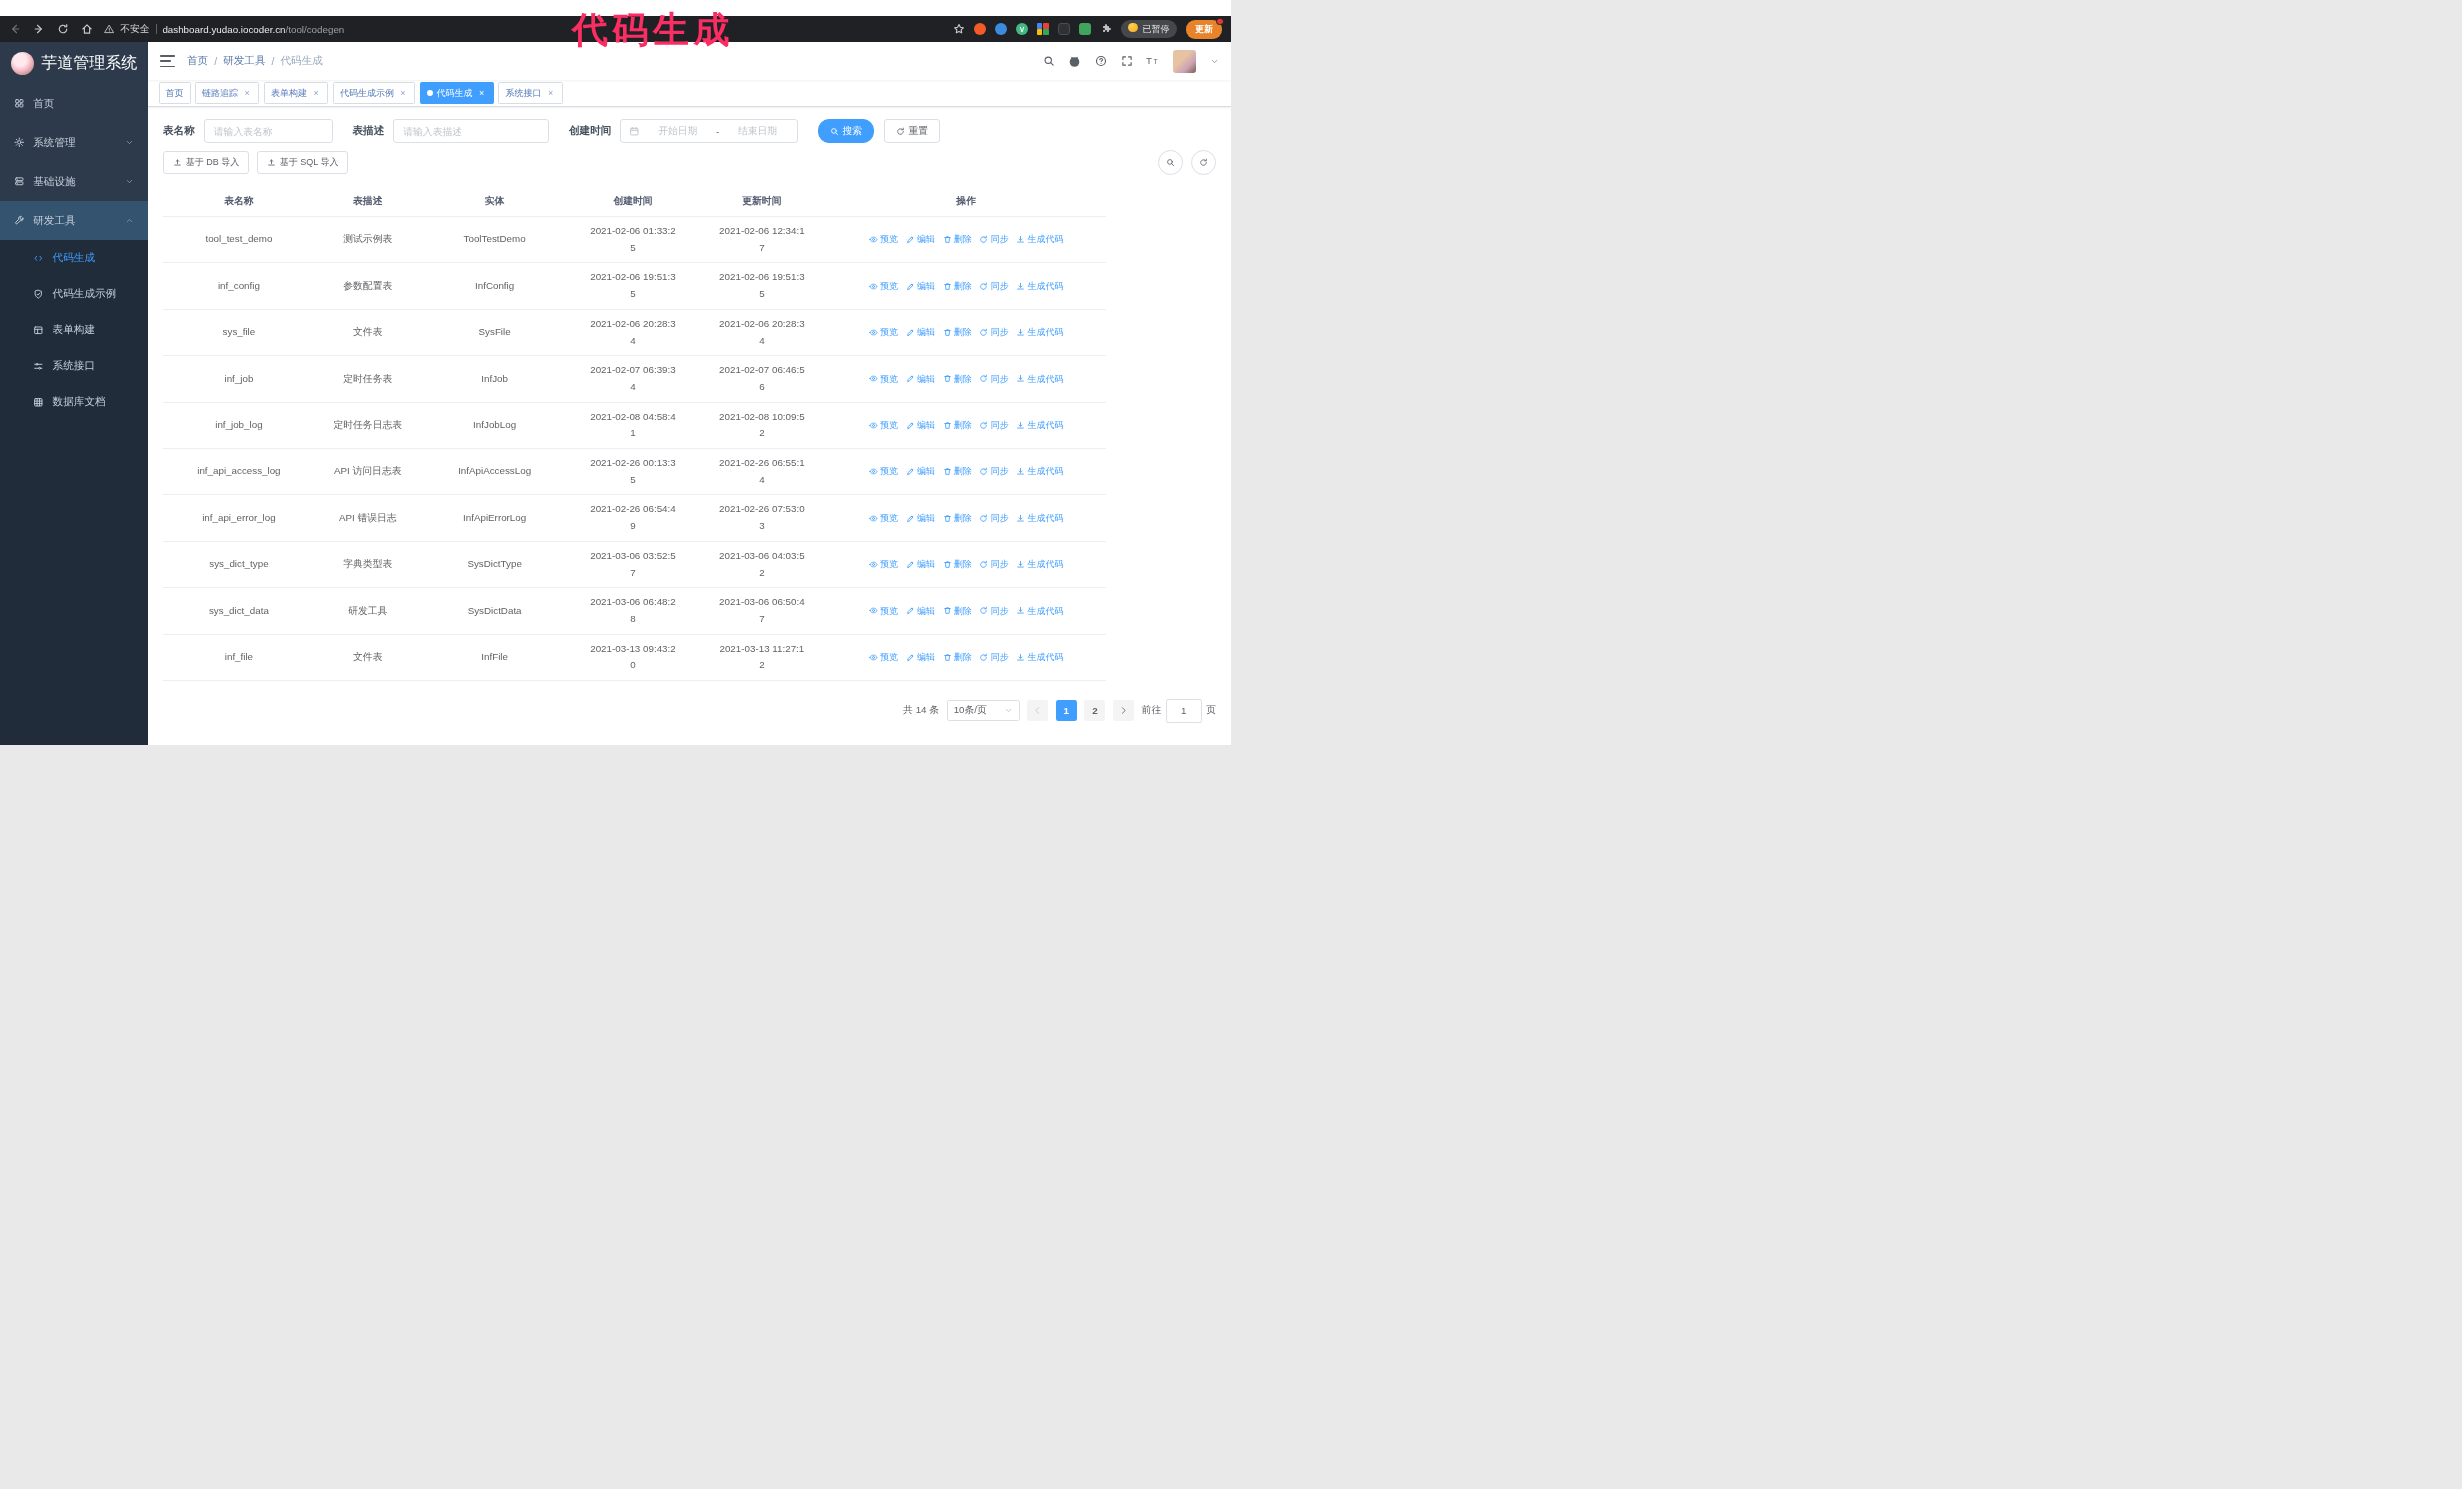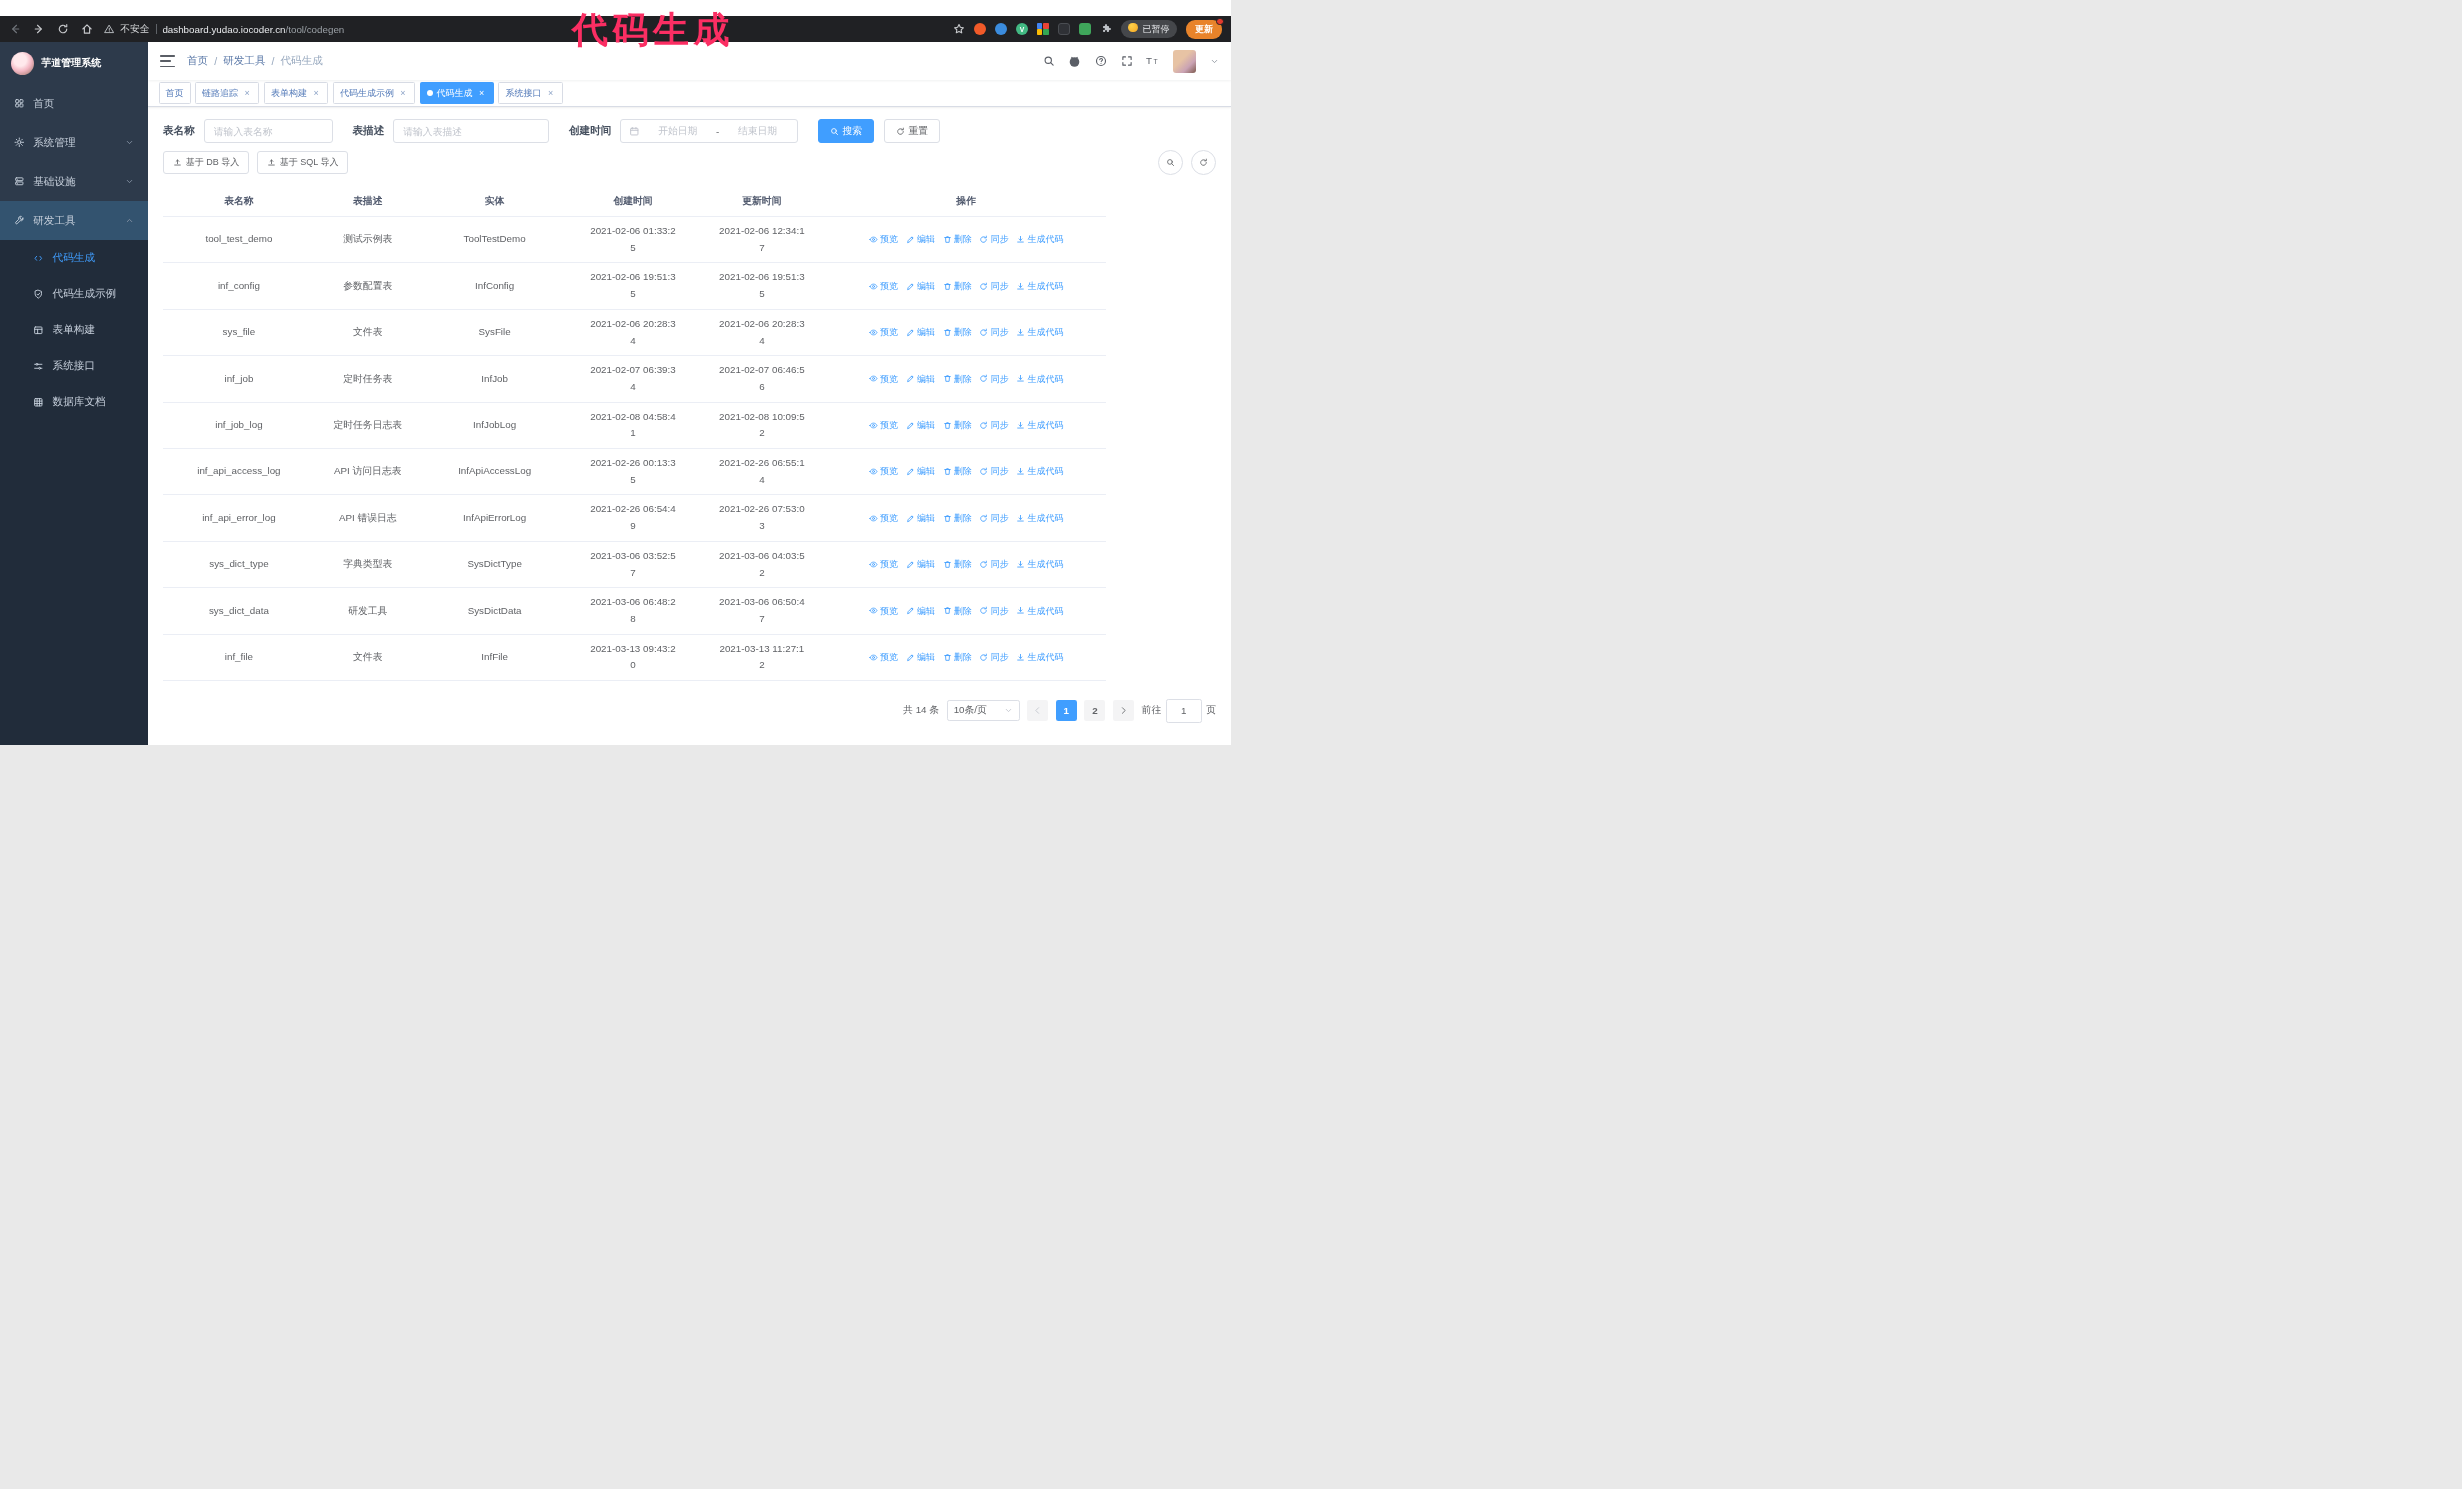--- a/index.html
+++ b/index.html
@@ -33,21 +33,21 @@
   
   .annotation{position:absolute;left:572px;top:6px;z-index:60;font-size:36px;font-weight:800;
     color:#fb2e63;letter-spacing:4.5px;pointer-events:none;}
 
   
   .app{display:flex;height:719px;}
   .sidebar{width:148px;background:#2d3a4b;color:#c6cfdb;flex-shrink:0;display:flex;flex-direction:column;}
   .logo-row{height:42px;display:flex;align-items:center;gap:7.6px;padding:0 10.6px;}
   .logo-avatar{width:23px;height:23px;border-radius:50%;flex-shrink:0;
     background:radial-gradient(circle at 40% 35%,#ffe9ec 0 30%,#f3b7c3 55%,#8c6b5a 100%);}
-  .logo-title{color:#fff;font-size:10px;font-weight:bold;white-space:nowrap;}
+  .logo-title{color:#fff;font-size:16px;font-weight:normal;white-space:nowrap;}
   .menu-item{height:39px;display:flex;align-items:center;gap:9px;padding:0 13.6px;font-size:10.6px;cursor:pointer;}
   .menu-item .chev{margin-left:auto;color:#8a97a8;}
   .menu-item.expanded{background:#33536f;}
   .menu-item.expanded .chev{transform:rotate(180deg);}
   .submenu{background:#212c3a;}
   .submenu-item{height:36px;display:flex;align-items:center;gap:9px;padding-left:33px;font-size:10.6px;cursor:pointer;color:#c6cfdb;}
   .submenu-item.active{color:#409eff;}
   .sidebar-fill{flex:1;background:#212c3a;}
 
   .main{flex:1;display:flex;flex-direction:column;background:#fff;min-width:0;}
@@ -85,21 +85,21 @@
   .f-input{width:129px;height:24px;border:0.8px solid #dcdfe6;border-radius:3px;padding:0 9px;font-size:9.8px;color:#606266;
     font-family:inherit;outline:none;box-sizing:border-box;}
   .f-input.wide{width:156px;}
   .f-input::placeholder{color:#c0c4cc;}
   .date-range{width:178px;height:24px;border:0.8px solid #dcdfe6;border-radius:3px;display:flex;align-items:center;
     padding:0 7.6px;gap:6px;box-sizing:border-box;color:#c0c4cc;font-size:9.8px;cursor:pointer;}
   .date-range .ph{flex:1;text-align:center;}
   .date-range .sep{color:#606266;}
   .btn{display:inline-flex;align-items:center;gap:3.8px;height:24px;padding:0 10.6px;border-radius:3px;font-size:9.8px;
     cursor:pointer;border:0.8px solid #dcdfe6;background:#fff;color:#606266;white-space:nowrap;font-family:inherit;}
-  .btn.primary{background:#409eff;border-color:#409eff;color:#fff;}
+  .btn.primary{background:#409eff;border-color:#409eff;color:#fff;border-radius:11px;}
   .btn.small{height:23px;font-size:9px;padding:0 9px;}
 
   .toolbar{display:flex;align-items:center;margin-top:7px;}
   .toolbar .left{display:flex;gap:7.6px;}
   .toolbar .right{margin-left:auto;display:flex;gap:7.6px;}
   .circle-btn{width:23px;height:23px;border-radius:50%;border:0.8px solid #dcdfe6;background:#fff;color:#606266;
     display:flex;align-items:center;justify-content:center;cursor:pointer;}
 
   
   .table{width:943px;margin-top:12px;font-size:9.8px;color:#606266;}

